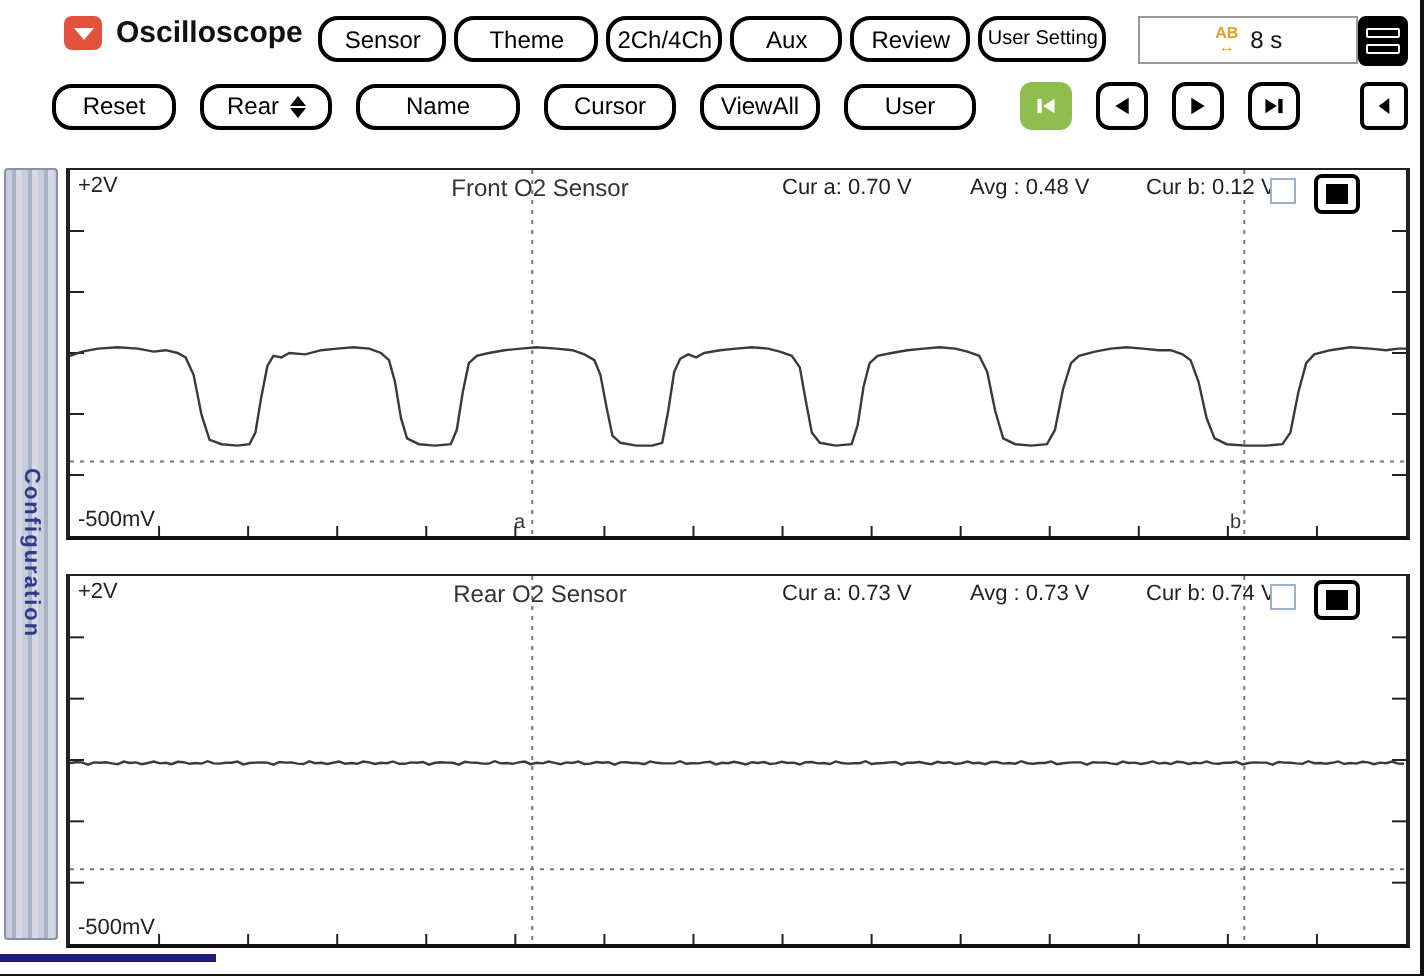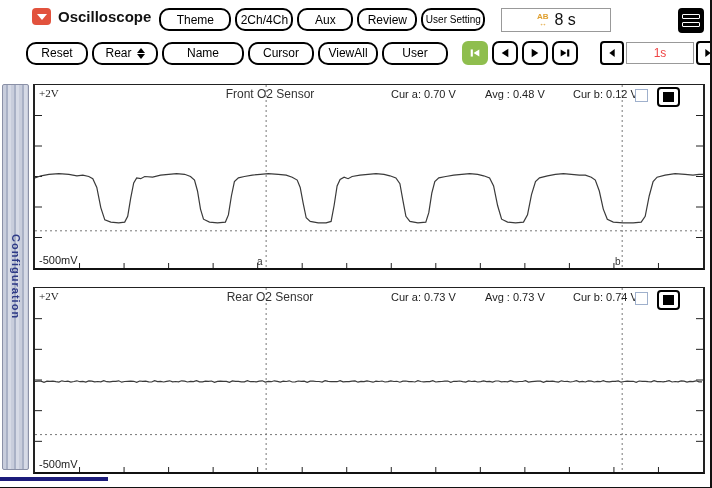--- a/index.html
+++ b/index.html
@@ -2,36 +2,36 @@
 <html><head>
 <meta charset="utf-8">
 <style>
   html,body{margin:0;padding:0;background:#fff;}
   *{box-sizing:border-box;}
   body{font-family:"Liberation Sans", sans-serif;}
   #app{position:relative;width:712px;height:488px;background:#fff;overflow:hidden;
        border-right:2px solid #111;border-bottom:1px solid #111;}
   
   .row1{position:absolute;left:32px;top:8px;right:6px;height:26px;display:flex;}
-  .row2{position:absolute;left:26px;top:40px;right:6px;height:26px;display:flex;align-items:center;}
+  .row2{position:absolute;left:26px;top:40px;right:6px;height:26px;display:flex;align-items:center;gap:8px;}
   .app-icon{width:19px;height:17px;border-radius:4px;background:#e2523d;display:flex;align-items:center;justify-content:center;margin-right:7px;flex:0 0 auto;}
   .app-icon .tri{width:0;height:0;border-left:5px solid transparent;border-right:5px solid transparent;border-top:6px solid #fff;}
   .app-title{font-size:15px;font-weight:bold;color:#111;margin-right:8px;white-space:nowrap;}
   .tbtn{height:23px;border:2px solid #000;border-radius:10px;background:#fff;color:#000;
         font-size:12px;font-family:"Liberation Sans",sans-serif;display:flex;align-items:center;justify-content:center;
         margin-right:4px;padding:0 4px;white-space:nowrap;flex:0 0 auto;}
   .spinner{display:inline-flex;flex-direction:column;margin-left:5px;gap:1px;}
   .spinner i{display:block;width:0;height:0;border-left:4px solid transparent;border-right:4px solid transparent;}
   .spinner i.up{border-bottom:5px solid #000;}
   .spinner i.dn{border-top:5px solid #000;}
   .time-box{height:24px;width:110px;border:1px solid #999;background:#fff;display:flex;align-items:center;justify-content:center;gap:6px;margin-left:12px;flex:0 0 auto;}
   .ab-icon{display:flex;flex-direction:column;align-items:center;line-height:1;color:#e0a030;}
   .ab-icon .ab{font-size:8px;font-weight:bold;letter-spacing:0;}
   .ab-icon .arr{font-size:8px;margin-top:-1px;}
-  .time-box .val{font-size:16px;color:#111;}
+  .time-box .val{font-size:12px;color:#111;}
   .menu-icon{margin-left:auto;width:26px;height:25px;border:2px solid #000;border-radius:4px;background:#000;
      display:flex;flex-direction:column;justify-content:center;gap:3px;padding:3px 2px;}
   .menu-icon span{display:block;height:5px;background:#000;border:1px solid #fff;border-radius:1px;}
   .sqbtn{width:26px;height:24px;border:2px solid #000;border-radius:7px;background:#fff;display:flex;align-items:center;justify-content:center;margin-right:4px;flex:0 0 auto;}
   .sqbtn.green{background:#8fbe4e;border-color:#8fbe4e;border-radius:6px;}
   .sqbtn svg{display:block;}
   .tdiv-btn{width:24px;height:24px;border:2px solid #000;border-radius:4px;background:#fff;display:flex;align-items:center;justify-content:center;flex:0 0 auto;}
   .tdiv-box{width:68px;height:22px;border:1px solid #999;background:#fff;display:flex;align-items:center;justify-content:center;font-size:12px;color:#ef4444;margin:0 2px;flex:0 0 auto;}
   
   .side-tab{position:absolute;left:2px;top:84px;width:27px;height:386px;
@@ -40,39 +40,40 @@
     display:flex;align-items:center;justify-content:center;}
   .side-tab .vtext{writing-mode:vertical-rl;font-size:11px;font-weight:bold;color:#2e3a87;letter-spacing:1px;white-space:nowrap;}
   .navy-bar{position:absolute;left:0;top:477px;width:108px;height:4px;background:#1b1b7a;}
   
   .channel{position:absolute;left:33px;width:672px;background:#fff;
     border:1px solid #222;border-left-width:2px;border-right-width:2px;border-bottom:2px solid #111;}
   #ch1{top:84px;height:186px;}
   #ch2{top:287px;height:187px;}
   .channel svg{position:absolute;left:0;top:0;}
   .ch-label{position:absolute;font-size:11px;color:#222;z-index:3;white-space:nowrap;}
-  .ch-top-label{left:4px;top:2px;font-family:Liberation Serif, serif;}
+  .ch-top-label{left:4px;top:2px;}
   .ch-title{left:140px;top:2px;width:190px;text-align:center;font-size:12px;color:#333;}
   .ch-reading{top:3px;font-size:11px;color:#222;}
   .ch-bottom-label{left:4px;bottom:2px;}
   .cursor-label{position:absolute;bottom:1px;font-size:10px;color:#333;z-index:3;}
   .ch-checkbox{position:absolute;top:4px;width:13px;height:13px;border:1px solid #9fb0cc;background:#fff;z-index:3;}
   .ch-sqtoggle{position:absolute;top:2px;width:23px;height:20px;border:2px solid #000;border-radius:4px;background:#fff;display:flex;align-items:center;justify-content:center;z-index:3;}
   .ch-sqtoggle i{display:block;width:11px;height:10px;background:#000;}
 </style>
 </head>
 <body>
 
 <div id="app">
 
   <div class="row1">
     <div class="app-icon">
         <div class="tri"></div>
       </div>
     <div class="app-title">Oscilloscope</div>
+    <button class="tbtn" style="width:64px">Sensor</button>
     <button class="tbtn" style="width:72px">Theme</button>
     <button class="tbtn" style="width:58px">2Ch/4Ch</button>
     <button class="tbtn" style="width:56px">Aux</button>
     <button class="tbtn" style="width:60px">Review</button>
     <button class="tbtn" style="width:64px;font-size:10px">User Setting</button>
     <div class="time-box">
       <span class="ab-icon">
         <span class="ab">AB</span>
         <span class="arr">↔</span>
       </span>

